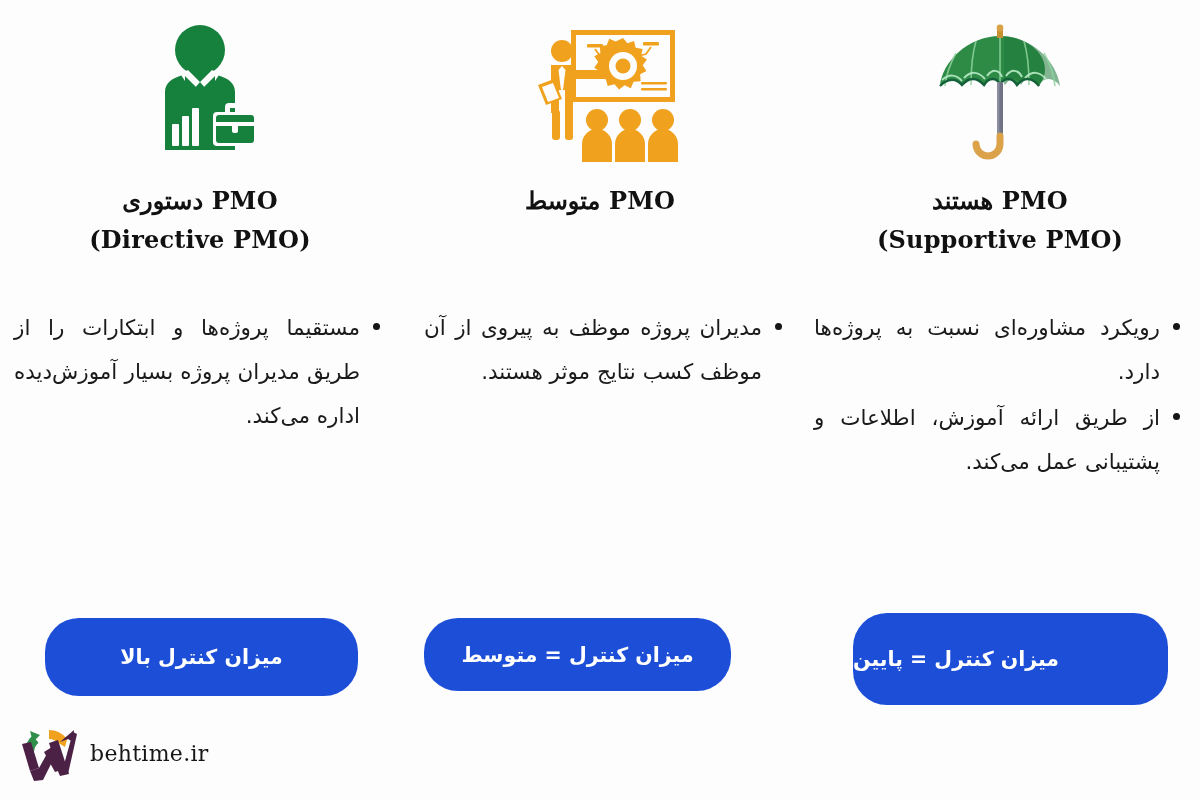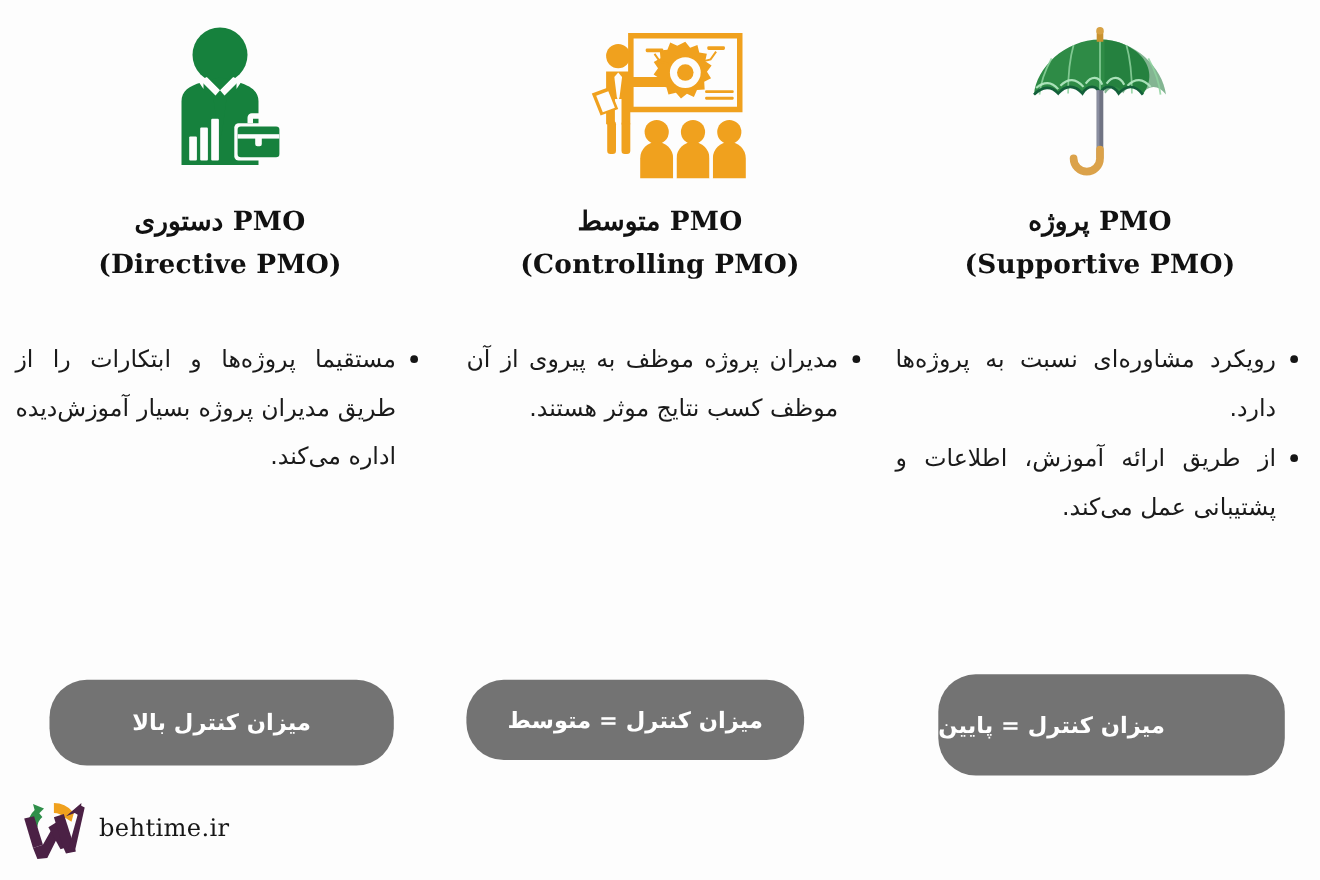--- a/index.html
+++ b/index.html
@@ -90,21 +90,21 @@
 
   
   .text-block { position: absolute; }
   .tb-1 { right: 18px; left: 14px;  top: 306px; }
   .tb-2 { right: 16px; left: 24px;  top: 306px; }
   .tb-3 { right: 18px; left: 14px;  top: 306px; }
 
   
   .badge {
     position: absolute;
-    background: #737373;
+    background: #1d4ed8;
     color: #ffffff;
     border-radius: 34px;
     direction: rtl;
     display: flex;
     align-items: center;
     justify-content: center;
     font-weight: bold;
     font-size: 20.5px;
     letter-spacing: .2px;
     white-space: nowrap;
@@ -229,21 +229,20 @@
           </g>
 
           <rect x="97" y="116" width="3" height="24" fill="#fdfdfd"></rect>
           <rect x="130" y="116" width="3" height="24" fill="#fdfdfd"></rect>
         </g>
       </svg>
     </div>
 
     <div class="heading">
       <div>PMO متوسط</div>
-      <div class="line-en">(Controlling PMO)</div>
     </div>
 
     <div class="text-block tb-2">
       <ul class="bullets">
         <li>مدیران پروژه موظف به پیروی از آن موظف کسب نتایج موثر هستند.</li>
       </ul>
     </div>
 
     <div class="badge badge-2">
       <span>میزان کنترل = متوسط</span>
@@ -283,21 +282,21 @@
         <circle cx="70" cy="4" r="3.4" fill="#d8a244"></circle>
 
         <rect x="67" y="58" width="6" height="62" fill="#6f7383"></rect>
         <rect x="67" y="58" width="2.4" height="62" fill="#8a8ea0"></rect>
 
         <path d="M70 112v8a12 12 0 11-24 0" fill="none" stroke="#dba24a" stroke-width="7" stroke-linecap="round"></path>
       </svg>
     </div>
 
     <div class="heading">
-      <div>PMO پروژه</div>
+      <div>PMO هستند</div>
       <div class="line-en">(Supportive PMO)</div>
     </div>
 
     <div class="text-block tb-3">
       <ul class="bullets">
         <li>رویکرد مشاوره‌ای نسبت به پروژه‌ها دارد.</li>
         <li>از طریق ارائه آموزش، اطلاعات و پشتیبانی عمل می‌کند.</li>
       </ul>
     </div>
 

